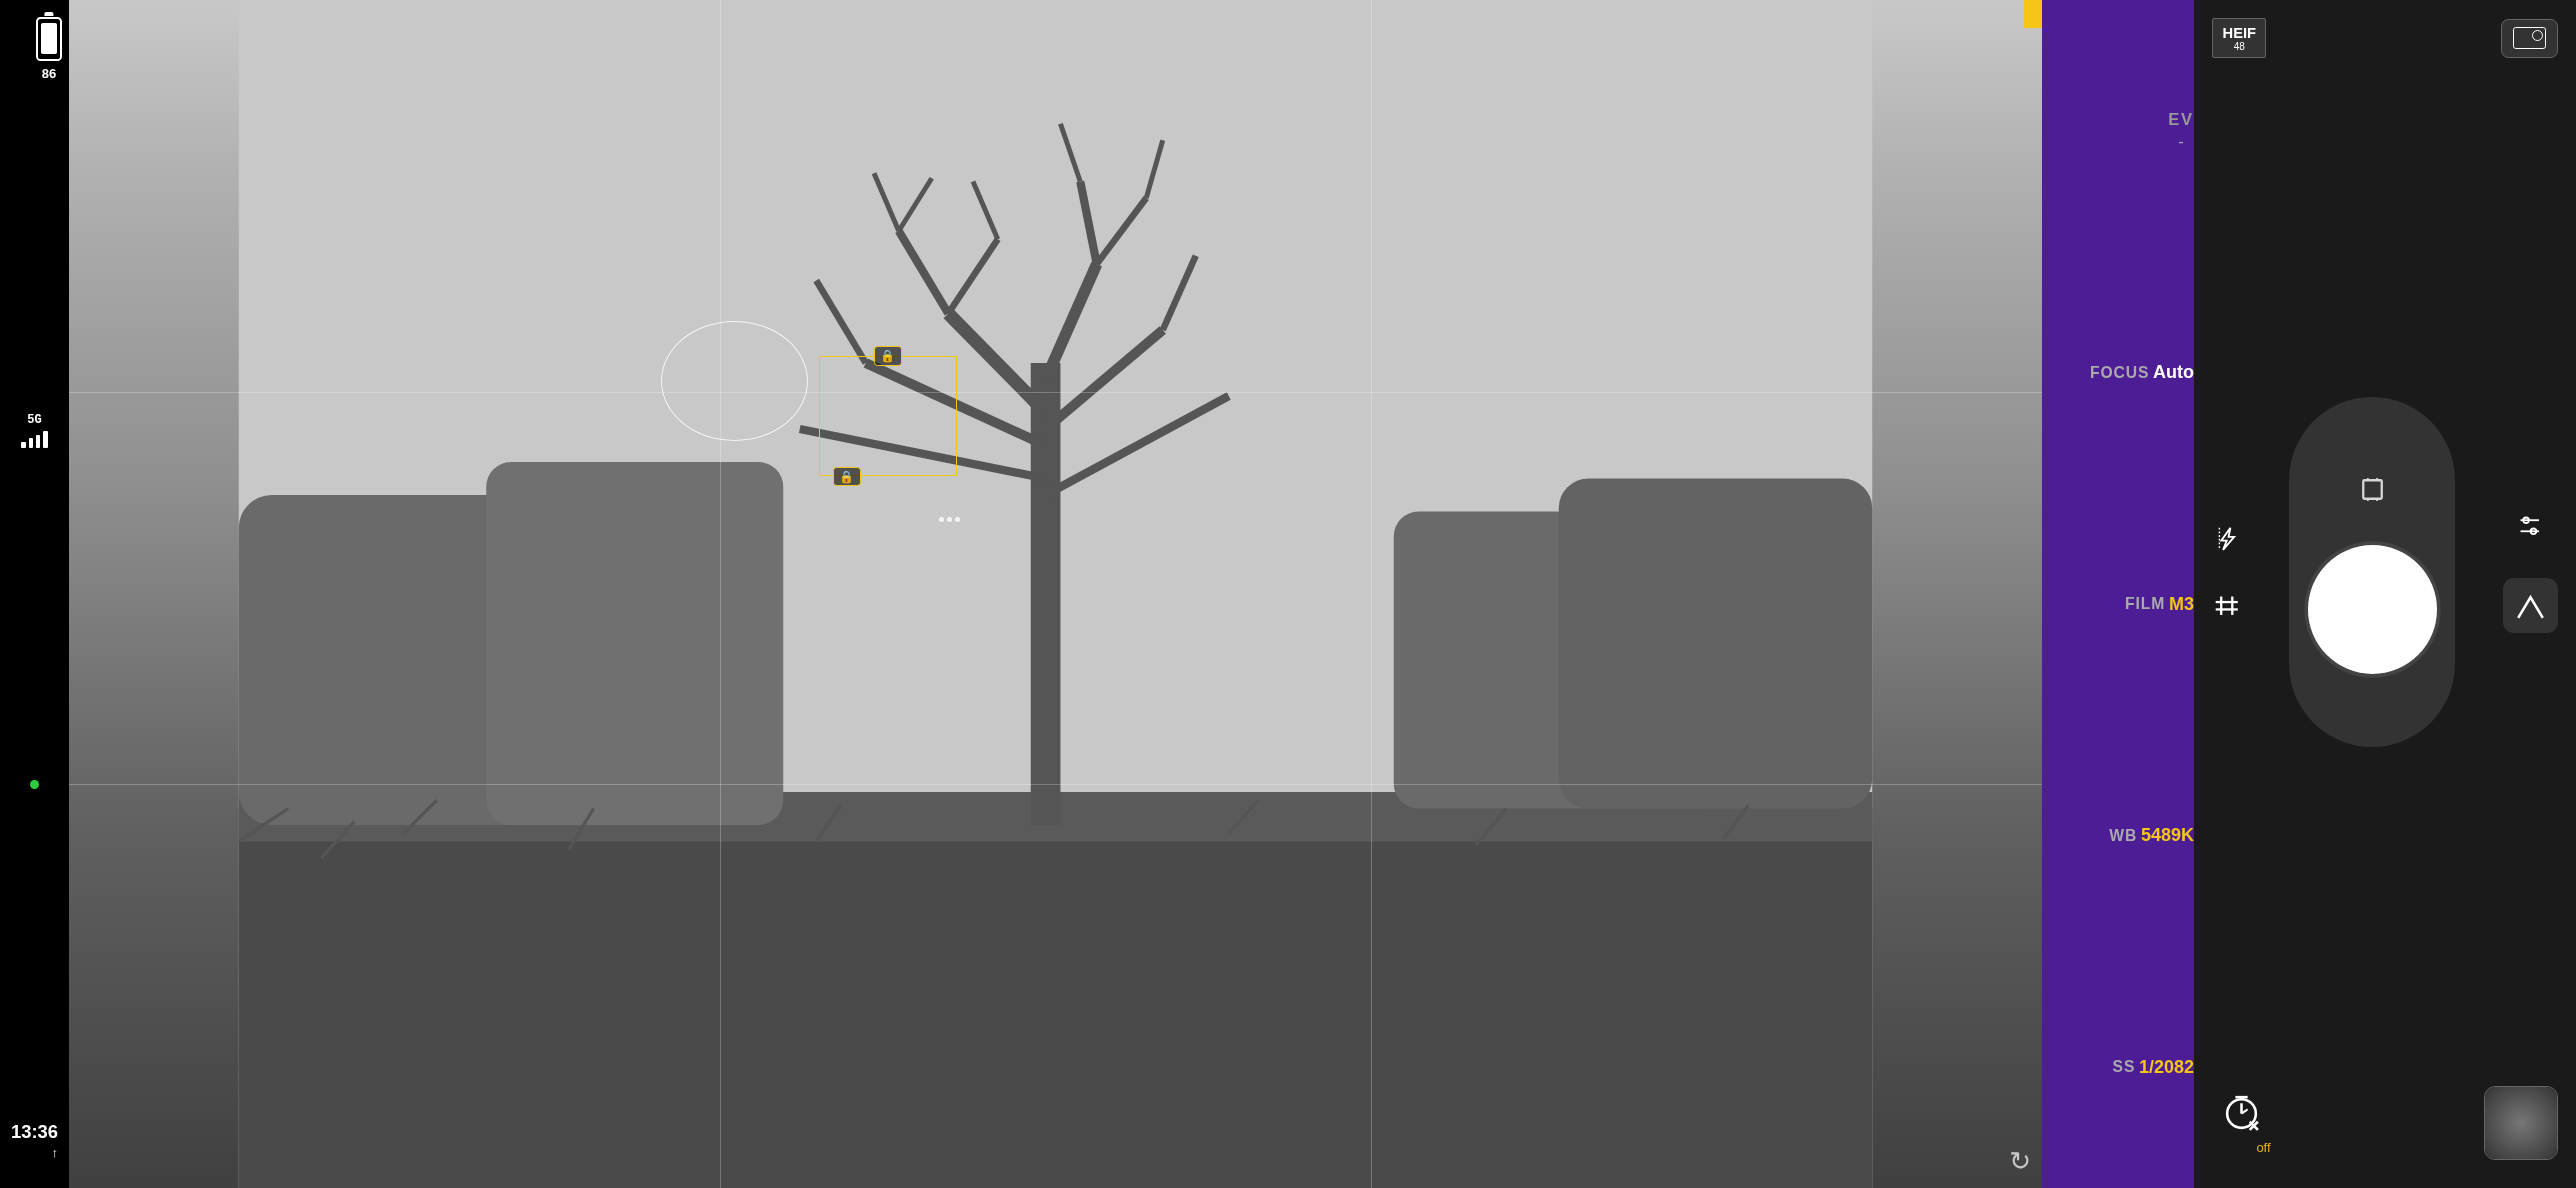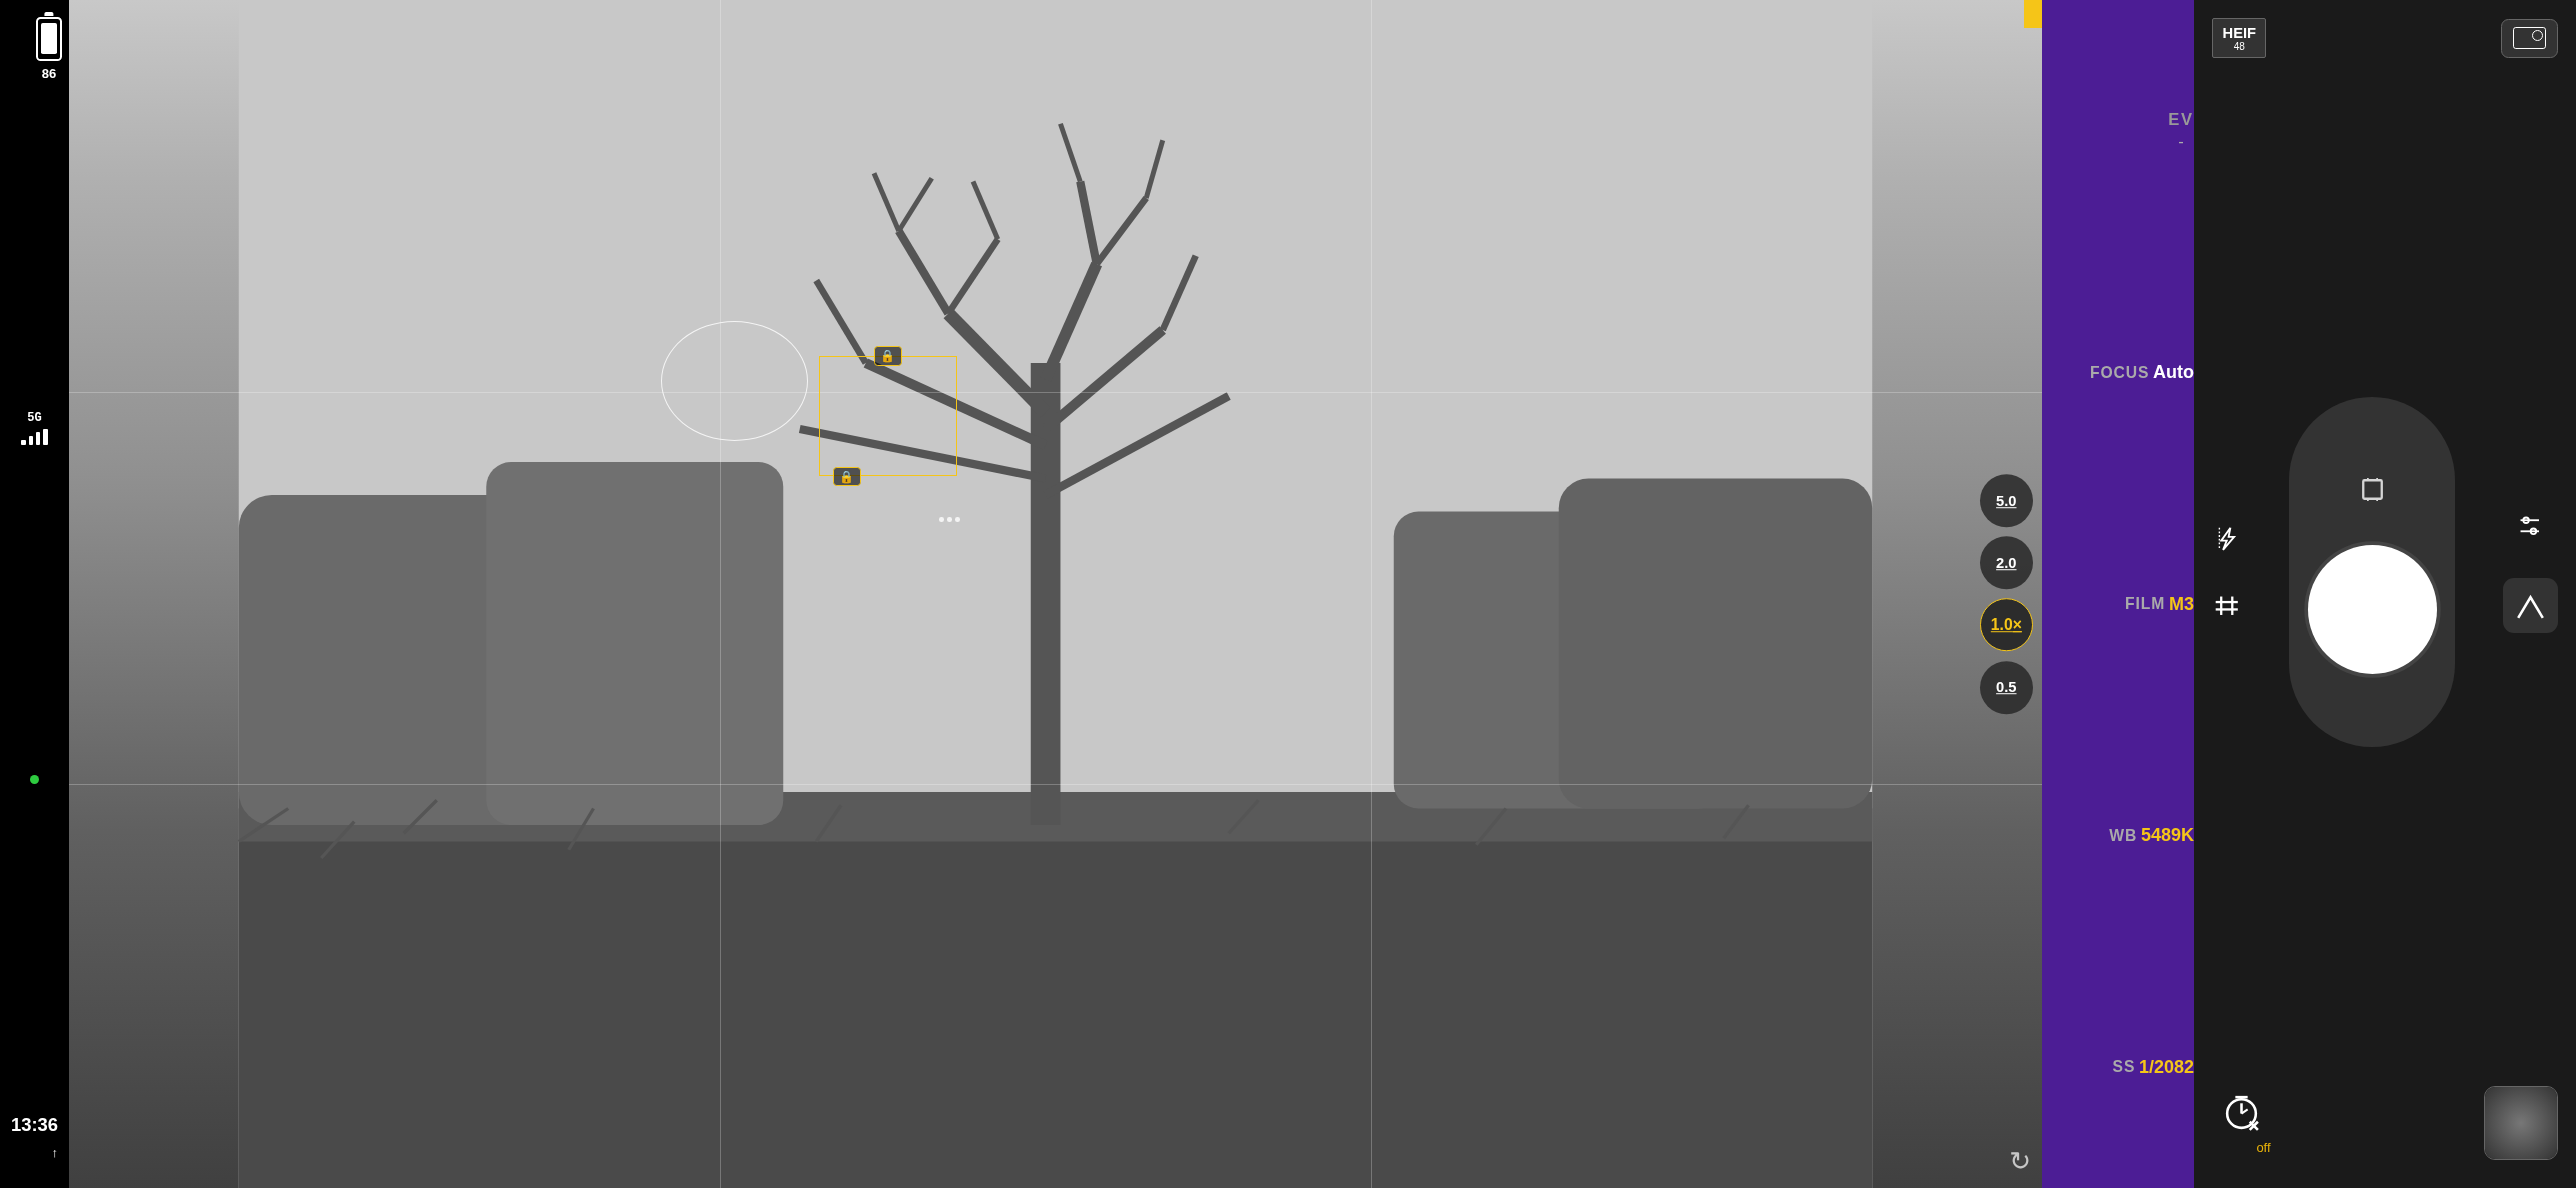--- a/index.html
+++ b/index.html
@@ -97,21 +97,21 @@
     .dot-indicator {
       width: 9.2px;
       height: 9.2px;
       background: #2ecc40;
       border-radius: 50%;
     }
     .time-block {
       display: flex;
       flex-direction: column;
       align-items: flex-end;
-      gap: 9px;
+      gap: 2px;
     }
     .time-text {
       color: #fff;
       font-size: 18.4px;
       font-weight: bold;
     }
     .arrow-icon {
       color: #fff;
       font-size: 13px;
     }
@@ -658,34 +658,20 @@
 
       <div class="focus-box">
         <div class="focus-lock-icon">🔒</div>
         <div class="focus-lock-bottom">🔒</div>
       </div>
 
       <div class="scatter-dots">
         <span></span><span></span><span></span>
       </div>
 
-      <div class="zoom-controls">
-        <div class="zoom-btn">
-          <span>5.0</span>
-        </div>
-        <div class="zoom-btn">
-          <span>2.0</span>
-        </div>
-        <div class="zoom-btn active">
-          <span>1.0<span class="zoom-x">×</span></span>
-        </div>
-        <div class="zoom-btn">
-          <span>0.5</span>
-        </div>
-      </div>
 
       <div class="refresh-icon">↻</div>
     </div>
   </div>
 
   <div class="right-panel">
 
     <div class="settings-strip">
       <div class="ev-section setting-item">
         <div class="ev-label">EV</div>

